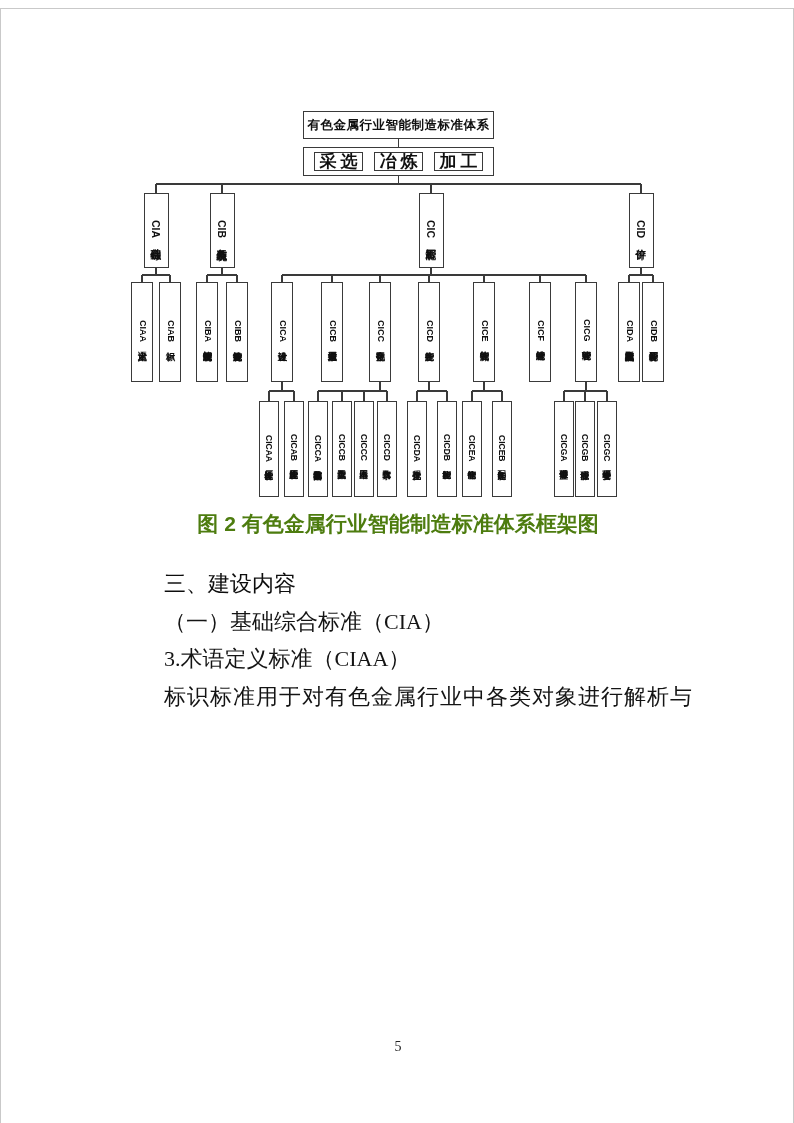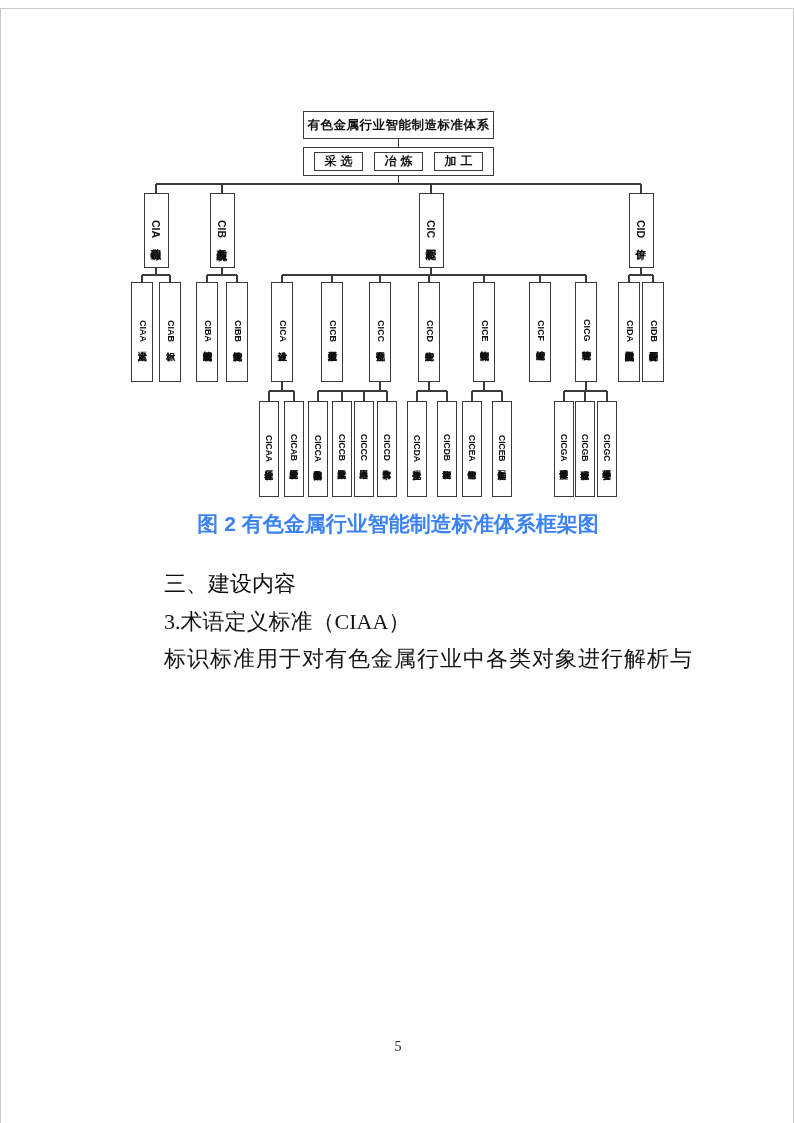--- a/index.html
+++ b/index.html
@@ -23,36 +23,36 @@
     font-size:12.5px; letter-spacing:.5px;
   }
   #proc-box{
     left:302px; top:138px; width:191px; height:29px;
     display:flex; align-items:center; justify-content:space-between;
     padding:0 10px;
   }
   .proc-item{
     box-sizing:border-box; border:1px solid #3a3a3a; width:49px; height:19px;
     display:flex; align-items:center; justify-content:center;
-    font-size:12px; font-weight:700; letter-spacing:4px; text-indent:4px;
+    font-size:17px; font-weight:700; letter-spacing:4px; text-indent:4px;
     font-family:"Liberation Sans","DejaVu Sans",sans-serif;
   }
   .vbox{
     writing-mode:vertical-rl; text-orientation:mixed; line-height:1;
     display:flex; align-items:center; justify-content:center;
     white-space:nowrap;
   }
   .lv1{font-size:10.5px;}
   .lv2{font-size:9px;}
   .lv3{font-size:8.5px;}
   
   #caption{
     position:absolute; left:0; top:500px; width:794px; text-align:center;
     font-family:"Liberation Sans","DejaVu Sans",sans-serif;
-    font-weight:700; font-size:21px; color:#3b82f6; line-height:30px;
+    font-weight:700; font-size:21px; color:#4d7c0f; line-height:30px;
   }
   
   #content{
     position:absolute; left:119px; top:556px; width:572px;
     font-size:22px; line-height:37.5px; text-align:justify;
   }
   #content p{margin:0; text-indent:2em;}
   .h-bold{
     font-family:"Liberation Sans","DejaVu Sans",sans-serif;
     font-weight:400; color:#0d0d0d;
@@ -161,18 +161,19 @@
       <div class="dbox vbox lv3" style="left: 491px; top: 392px; width: 20px; height: 96px;">CICEB 智能配送</div>
       <div class="dbox vbox lv3" style="left: 553px; top: 392px; width: 20px; height: 96px;">CICGA 供应链管理</div>
       <div class="dbox vbox lv3" style="left: 574px; top: 392px; width: 20px; height: 96px;">CICGB 能源管理</div>
       <div class="dbox vbox lv3" style="left: 596px; top: 392px; width: 20px; height: 96px;">CICGC 安全环保管理</div>
     </div>
 
   <div id="caption">图 2  有色金属行业智能制造标准体系框架图</div>
 
   <div id="content">
     <p class="h-bold">三、建设内容</p>
+    <p class="sub">（一）基础综合标准（CIA）</p>
     <p class="sub">3.术语定义标准（CIAA）</p>
     <p class="para last-just">标识标准用于对有色金属行业中各类对象进行解析与</p>
   </div>
 
   <div id="pageno">5</div>
 </div>
 
 </body></html>

